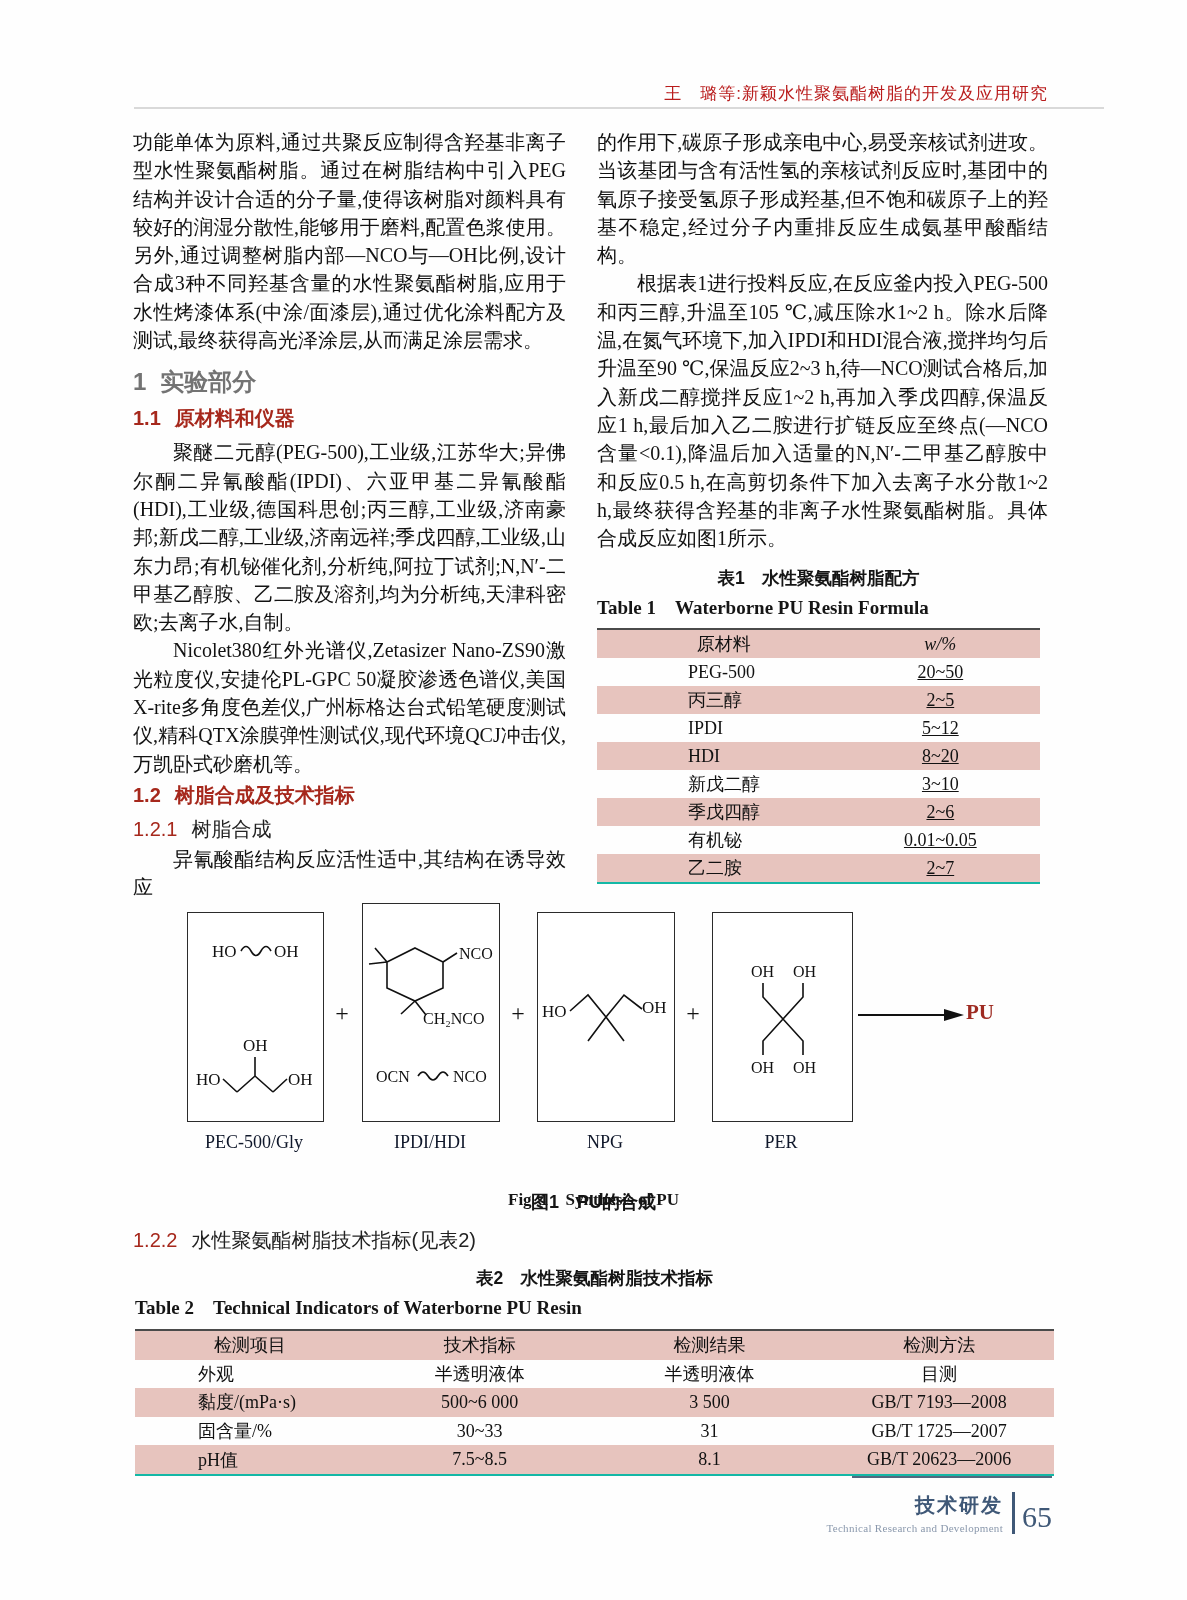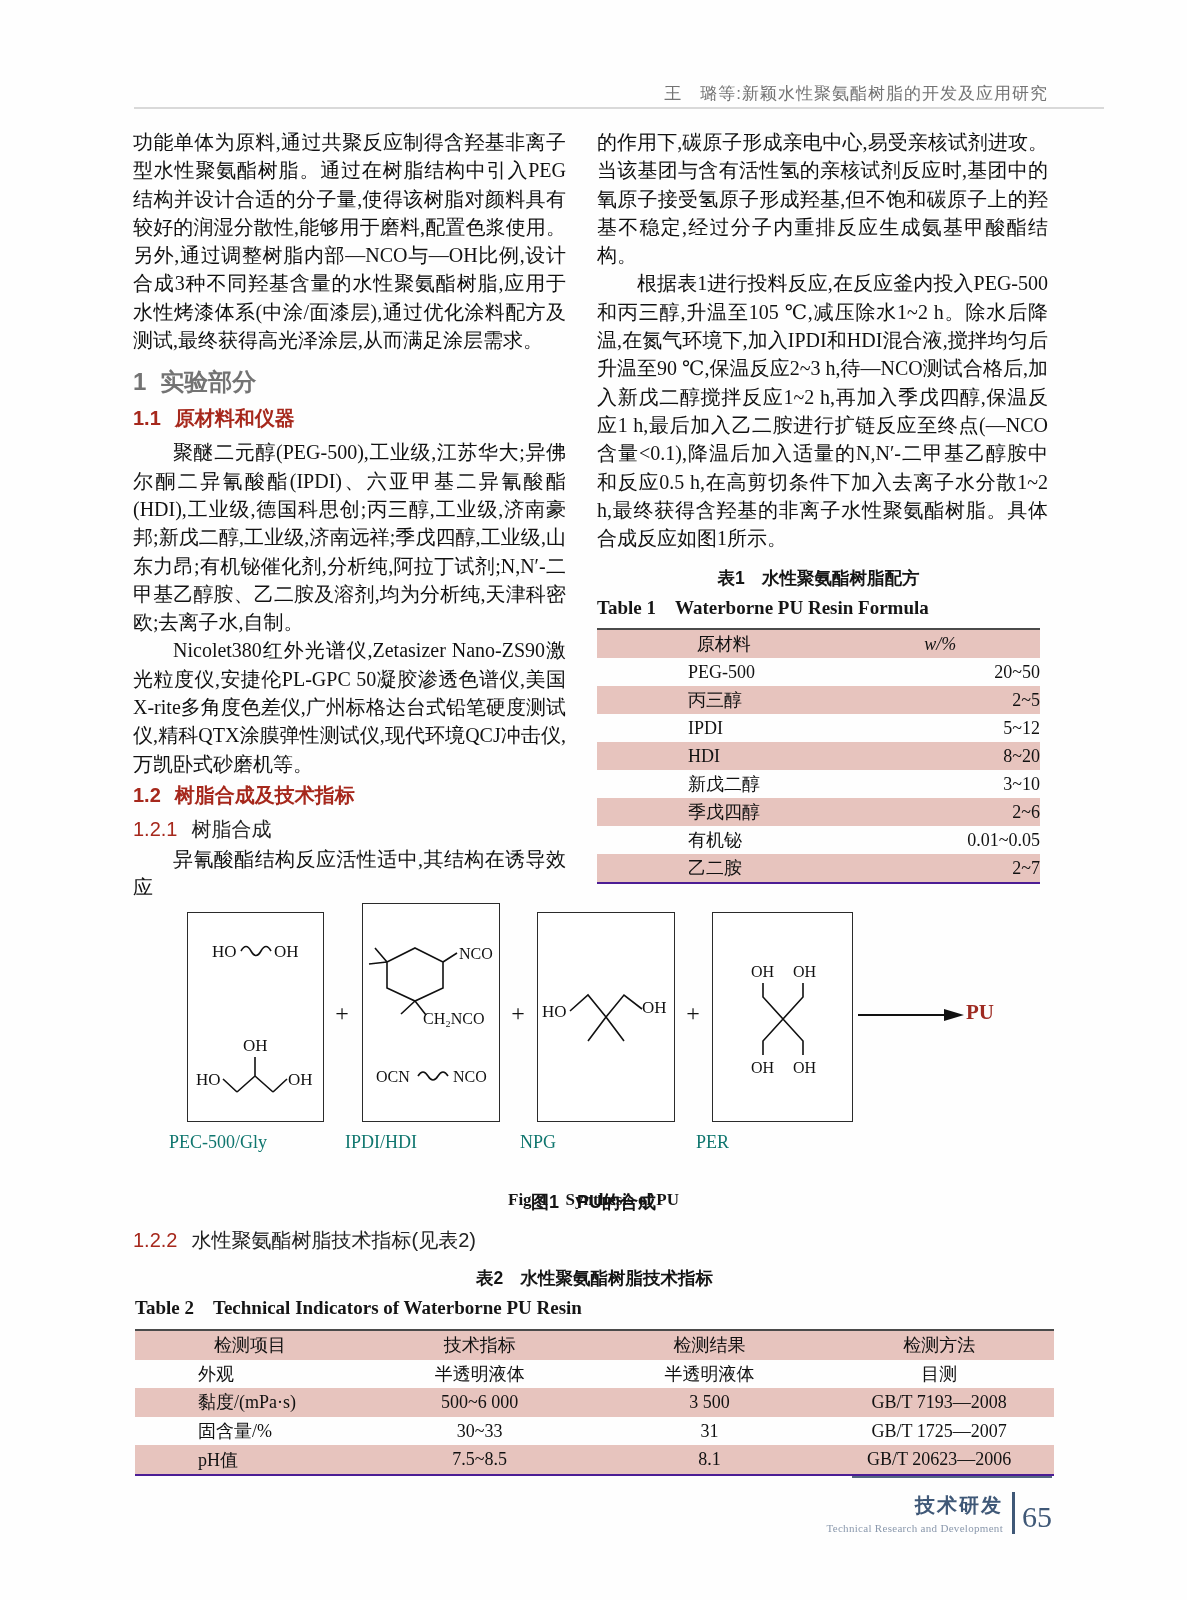--- a/index.html
+++ b/index.html
@@ -1,60 +1,60 @@
 <!DOCTYPE html>
 <html><head>
 <meta charset="utf-8">
 <style>
   html,body{margin:0;padding:0;background:#ffffff;}
   #page{position:relative;width:1187px;height:1600px;background:#fefefe;overflow:hidden;
         font-family:"Liberation Serif","DejaVu Serif",serif;color:#111;}
   .abs{position:absolute;}
   
-  #running-title{top:82px;left:400px;width:648px;text-align:right;font-size:17px;color:#737373;
+  #running-title{top:82px;left:400px;width:648px;text-align:right;font-size:17px;color:#b91c1c;
         font-family:"Liberation Sans","DejaVu Sans",sans-serif;letter-spacing:1px;}
   #header-rule{top:107px;left:134px;width:970px;height:2px;background:#d9d9d9;}
   
   .col{font-size:20px;line-height:28.3px;text-align:justify;}
   #left-col{top:128px;left:133px;width:433px;}
   #right-col{top:128px;left:597px;width:451px;}
   .para{margin:0;}
   .indent{text-indent:2em;}
   .h1{font-family:"Liberation Sans","DejaVu Sans",sans-serif;font-weight:bold;color:#737373;
       font-size:24px;line-height:30px;margin:13px 0 9px 0;text-align:left;}
   .h2{font-family:"Liberation Sans","DejaVu Sans",sans-serif;font-weight:bold;color:#a6281c;
       font-size:20px;line-height:25px;margin:5px 0 7px 0;text-align:left;}
   .h3{font-family:"Liberation Sans","DejaVu Sans",sans-serif;font-size:20px;line-height:28px;
       margin:2px 0 2px 0;text-align:left;color:#222;}
   .h3 .num{color:#a6281c;}
   .hnum{margin-right:14px;}
   
   .tcap-cn{font-family:"Liberation Sans","DejaVu Sans",sans-serif;font-weight:bold;font-size:17.5px;text-align:center;color:#151515;}
   .tcap-en{font-weight:bold;font-size:19px;color:#151515;margin-top:5px;}
-  .ptable{border-top:2px solid #4a4a4a;border-bottom:2px solid #4c1d95;}
+  .ptable{border-top:2px solid #4a4a4a;border-bottom:2px solid #14b8a6;}
   .trow{display:flex;align-items:center;font-size:18px;}
   .trow.pink{background:#e7c4be;}
   .cell{box-sizing:border-box;}
   
   #table1-block{top:566px;left:597px;width:443px;}
   #table1 .trow{height:28px;}
   #table1 .c1{width:55%;padding-left:91px;}
-  #table1 .c2{width:45%;text-align:right;}
+  #table1 .c2{width:45%;text-align:center;text-decoration:underline;}
   #table1 .hc1{width:55%;text-align:center;padding-left:10px;}
   #table1 .hc2{width:45%;text-align:center;font-style:italic;}
   
   #table2-block{top:1266px;left:135px;width:919px;}
   #table2 .trow{height:28.6px;}
   #table2 .cell{width:25%;text-align:center;}
   #table2 .c1{text-align:left;padding-left:63px;}
   #table2 .hcell{width:25%;text-align:center;}
   
   .chem-box{position:absolute;border:1.6px solid #2b2b2b;background:#fff;}
   .plus{position:absolute;font-size:24px;color:#111;width:20px;text-align:center;}
-  .box-label{position:absolute;width:170px;text-align:left;color:#0f766e;font-size:18px;}
+  .box-label{position:absolute;width:170px;text-align:center;color:#0f172a;font-size:18px;}
   #fig-cap-cn{top:1162px;left:133px;width:921px;text-align:center;
       font-family:"Liberation Sans","DejaVu Sans",sans-serif;font-weight:bold;font-size:18px;color:#151515;margin-top:28px;}
   #fig-cap-en{top:1188px;left:133px;width:921px;text-align:center;font-weight:bold;font-size:17px;color:#151515;}
   #sec122{top:1224px;left:133px;width:700px;font-size:20px;text-align:left;}
   #product-label{top:1000px;left:966px;color:#9e2b22;font-size:21px;font-weight:600;}
   svg text{font-family:"Liberation Serif","DejaVu Serif",serif;fill:#111;}
   
   #footer-rule{top:1476px;left:852px;width:200px;height:2px;background:#53677e;}
   #footer{top:1492px;left:760px;width:292px;display:flex;justify-content:flex-end;align-items:flex-end;}
   #footer .cnblock{display:flex;flex-direction:column;align-items:flex-end;}

